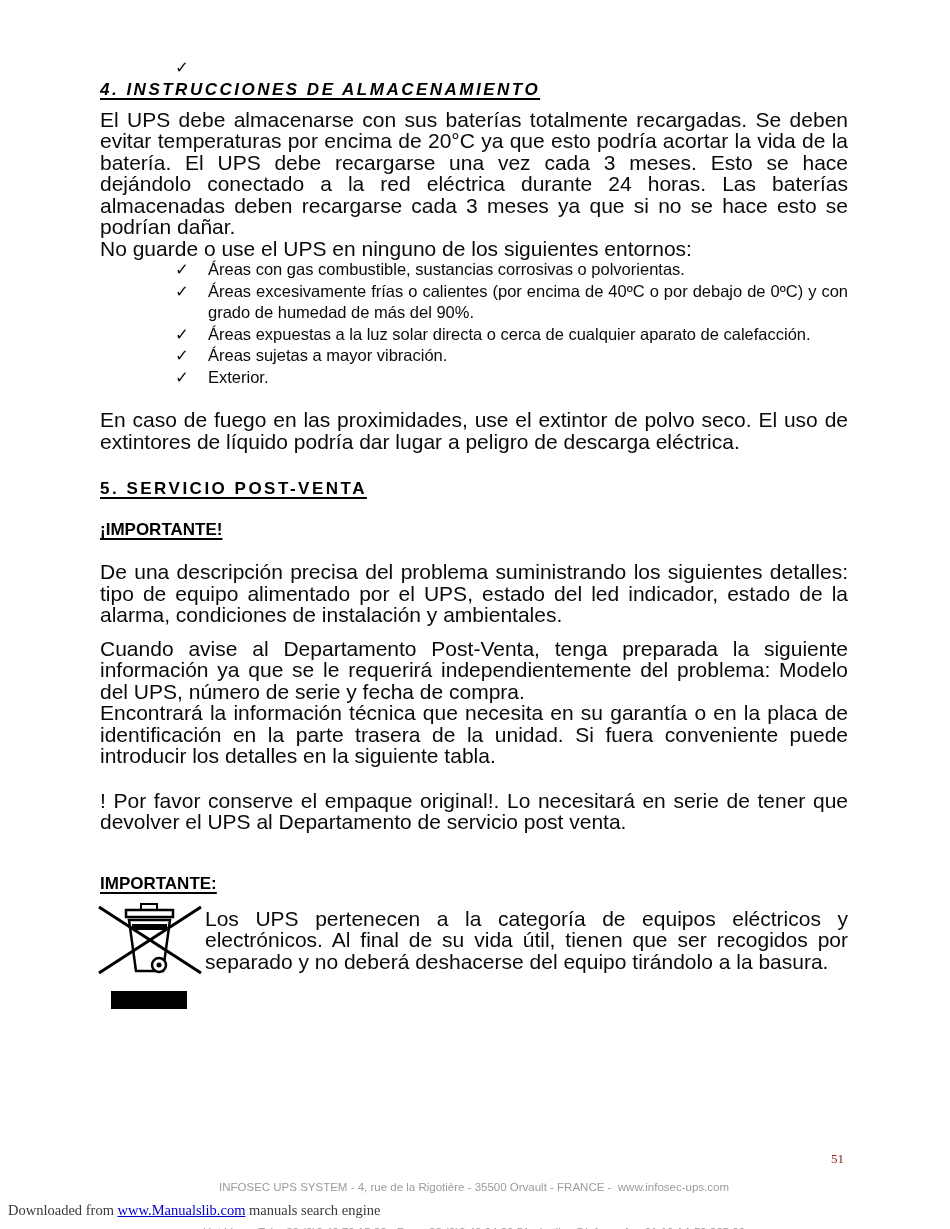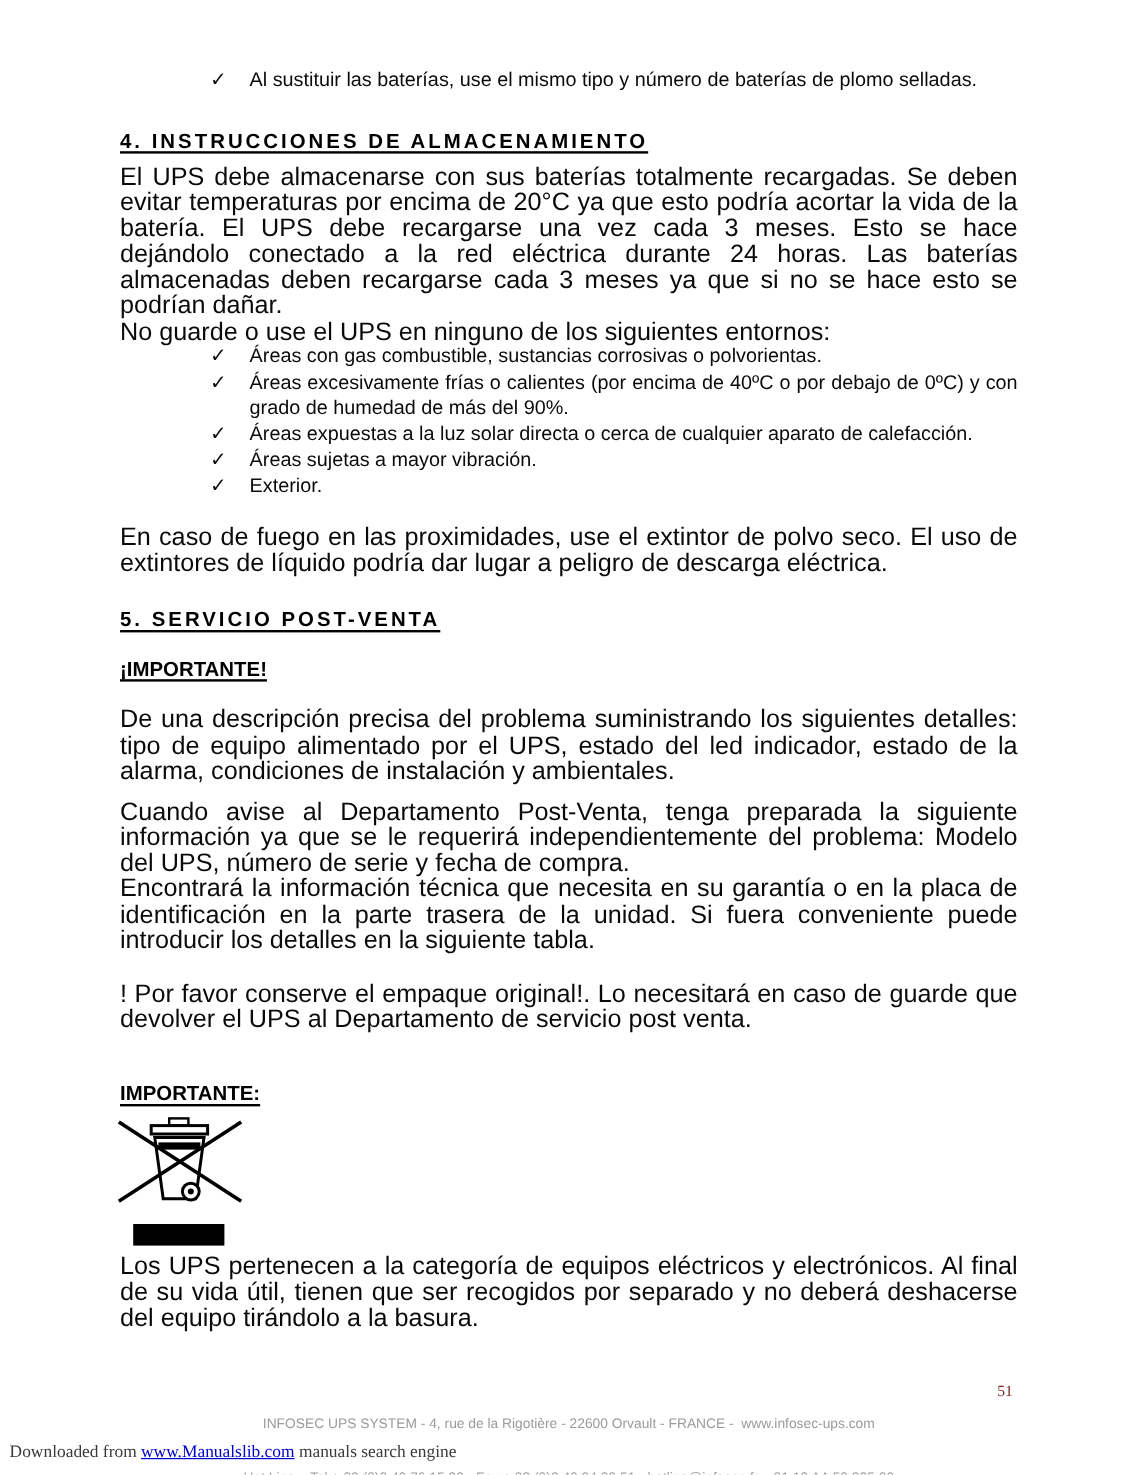--- a/index.html
+++ b/index.html
@@ -13,39 +13,39 @@
   .bullet .chk{flex:0 0 33px;margin-left:75px;}
   .bullet .txt{flex:1;text-align:justify;}
   .h-section{
     display:inline-block;margin:0;font-size:17px;font-weight:bold;letter-spacing:2.5px;
     line-height:22px;text-decoration:underline;text-decoration-thickness:2px;text-underline-offset:3px;
   }
   .h-imp{
     display:inline-block;margin:0;font-size:17px;font-weight:bold;line-height:22px;
     text-decoration:underline;text-decoration-thickness:2px;text-underline-offset:3px;text-align:right;
   }
-  .mt-h4{margin-top:28px;}
+  .mt-h4{margin-top:0;font-style:italic;}
   .mt-p1{margin-top:8px;}
   .mt-gap{margin-top:21px;}
   .mt-h5{margin-top:26px;}
   .mt-imp{margin-top:19px;}
   .mt-p4{margin-top:12px;}
   .mt-p5{margin-top:20px;}
   .mt-table{margin-top:30px;}
   .mt-p7{margin-top:23px;}
   .mt-imp2{margin-top:40px;}
   table.info{border-collapse:collapse;width:748px;border:2px solid #000;table-layout:fixed;}
   table.info th,table.info td{
     border:1px solid #000;text-align:left;vertical-align:middle;
     font-size:16px;padding:2px 8px;height:27px;
   }
   table.info th{font-weight:bold;letter-spacing:1.8px;}
   table.info td.model{font-weight:bold;letter-spacing:1.8px;}
   .col1{width:200px;}.col2{width:245px;}.col3{width:303px;}
-  .weee{display:flex;margin-top:6px;flex-direction:column;}
+  .weee{display:flex;margin-top:6px;}
   .weee-icon-col{flex:0 0 108px;margin-left:-5px;}
   .weee-bar{width:76px;height:18px;background:#000;margin:10px 0 0 16px;}
   .weee-text{flex:1;margin-top:7px;}
   .footer{
     position:absolute;left:100px;top:1150px;width:748px;text-align:center;
     color:#9b9b9b;font-size:11.5px;line-height:15px;white-space:pre;
   }
   .pagenum{
     position:absolute;left:831px;top:1151px;font-family:"Liberation Serif",serif;
     font-size:13px;color:#7f1d1d;
@@ -57,21 +57,20 @@
   .watermark a{color:#0000cc;text-decoration:underline;cursor:pointer;}
 </style>
 </head>
 <body>
 
 <div class="page">
   <div class="content">
 
     <div class="bullet">
       <span class="chk">✓</span>
-      <span class="txt">Al sustituir las baterías, use el mismo tipo y número de baterías de plomo selladas.</span>
     </div>
 
     <div class="mt-h4">
       <span class="h-section">4. INSTRUCCIONES DE ALMACENAMIENTO</span>
     </div>
 
     <p class="para mt-p1">El UPS debe almacenarse con sus baterías totalmente recargadas. Se deben evitar temperaturas por encima de 20°C ya que esto podría acortar la vida de la batería. El UPS debe recargarse una vez cada 3 meses. Esto se hace dejándolo conectado a la red eléctrica durante 24 horas. Las baterías almacenadas deben recargarse cada 3 meses ya que si no se hace esto se podrían dañar.</p>
     <p class="para">No guarde o use el UPS en ninguno de los siguientes entornos:</p>
 
     <div class="bullet">
@@ -103,21 +102,21 @@
 
     <div class="mt-imp">
       <span class="h-imp">¡IMPORTANTE!</span>
     </div>
 
     <p class="para mt-p5">De una descripción precisa del problema suministrando los siguientes detalles: tipo de equipo alimentado por el UPS, estado del led indicador, estado de la alarma, condiciones de instalación y ambientales.</p>
     <p class="para mt-p4">Cuando avise al Departamento Post-Venta, tenga preparada la siguiente información ya que se le requerirá independientemente del problema: Modelo del UPS, número de serie y fecha de compra.</p>
     <p class="para">Encontrará la información técnica que necesita en su garantía o en la placa de identificación en la parte trasera de la unidad. Si fuera conveniente puede introducir los detalles en la siguiente tabla.</p>
 
 
-    <p class="para mt-p7">! Por favor conserve el empaque original!. Lo necesitará en caso de guarde que devolver el UPS al Departamento de servicio post venta.</p>
+    <p class="para mt-p7">! Por favor conserve el empaque original!. Lo necesitará en serie de tener que devolver el UPS al Departamento de servicio post venta.</p>
 
     <div class="mt-imp2">
       <span class="h-imp">IMPORTANTE:</span>
     </div>
 
     <div class="weee">
       <div class="weee-icon-col">
         <svg width="110" height="76" viewBox="0 0 110 76">
           <line x1="4" y1="6" x2="106" y2="72" stroke="#000" stroke-width="3"></line>
           <line x1="106" y1="6" x2="4" y2="72" stroke="#000" stroke-width="3"></line>
@@ -129,21 +128,21 @@
           <circle cx="64" cy="64" r="2.5" fill="#000"></circle>
         </svg>
         <div class="weee-bar"></div>
       </div>
       <p class="para weee-text">Los UPS pertenecen a la categoría de equipos eléctricos y electrónicos. Al final de su vida útil, tienen que ser recogidos por separado y no deberá deshacerse del equipo tirándolo a la basura.</p>
     </div>
 
   </div>
 
   <div class="footer">
-    <div>INFOSEC UPS SYSTEM - 4, rue de la Rigotière - 22600 Orvault - FRANCE -  www.infosec-ups.com</div>
+    <div>INFOSEC UPS SYSTEM - 4, rue de la Rigotière - 35500 Orvault - FRANCE -  www.infosec-ups.com</div>
     <div>Hot Line – Tel + 33 (0)2 40 76 15 82 - Fax + 33 (0)2 40 94 29 51 - hotline@infosec.fr – 01 10 AA 59 205 09</div>
   </div>
 
   <div class="pagenum">51</div>
 
   <div class="watermark">
     <span>Downloaded from </span><a>www.Manualslib.com</a><span> manuals search engine</span>
   </div>
 </div>
 

